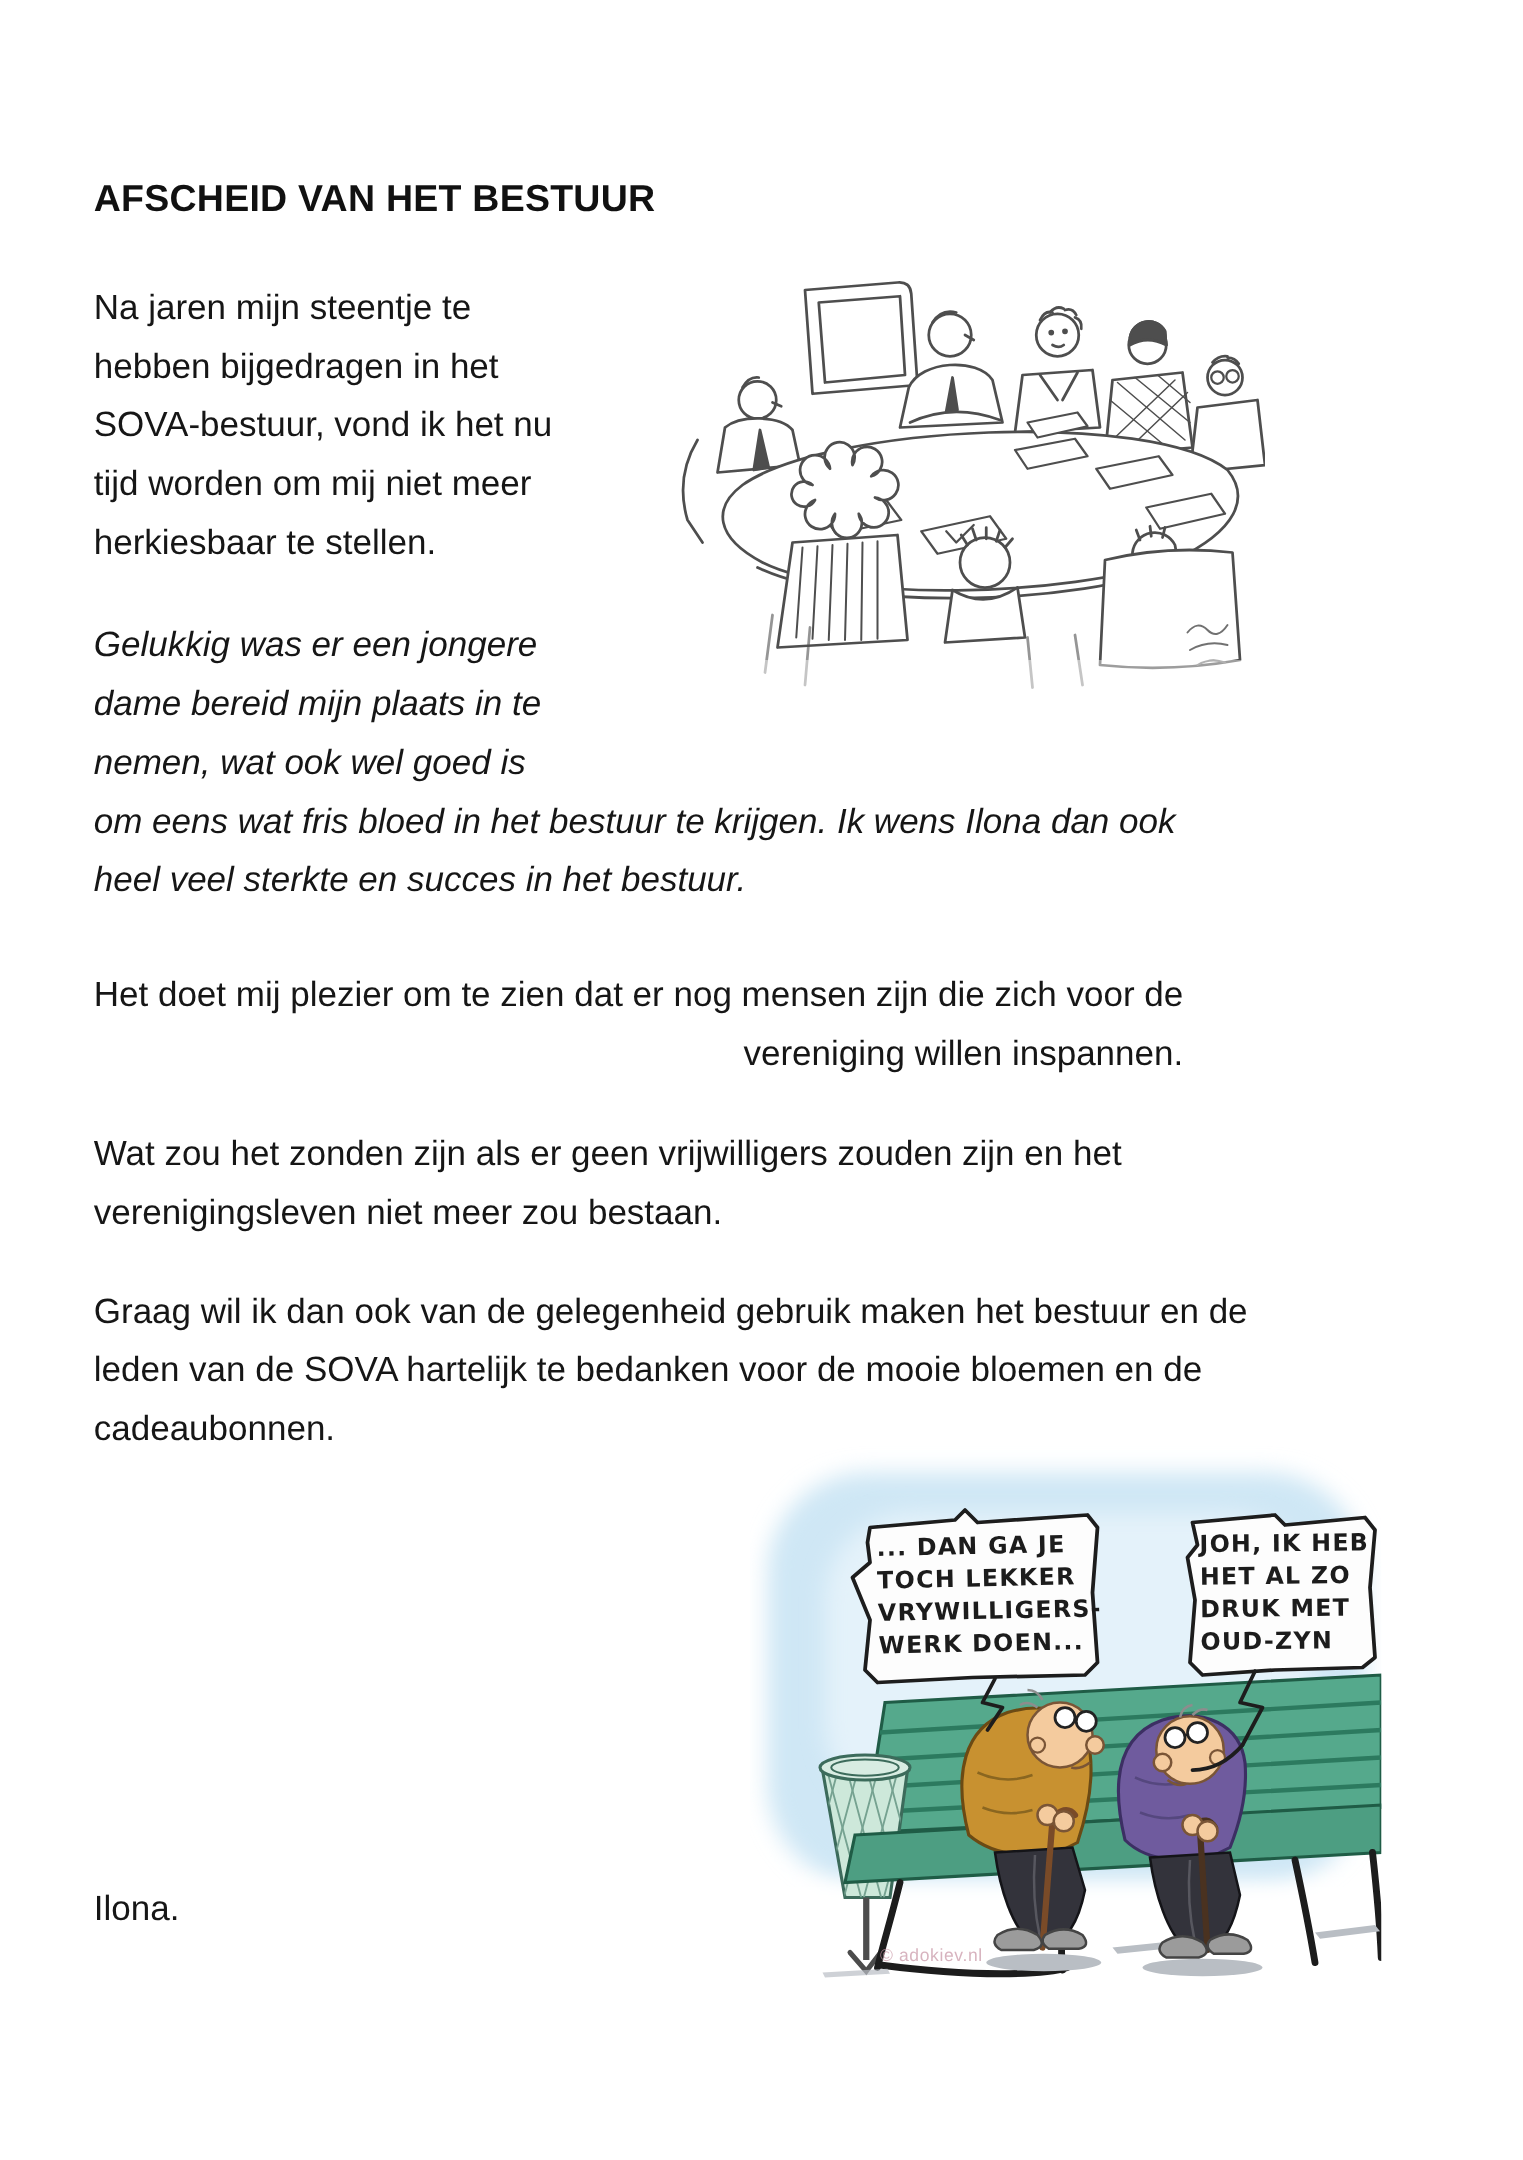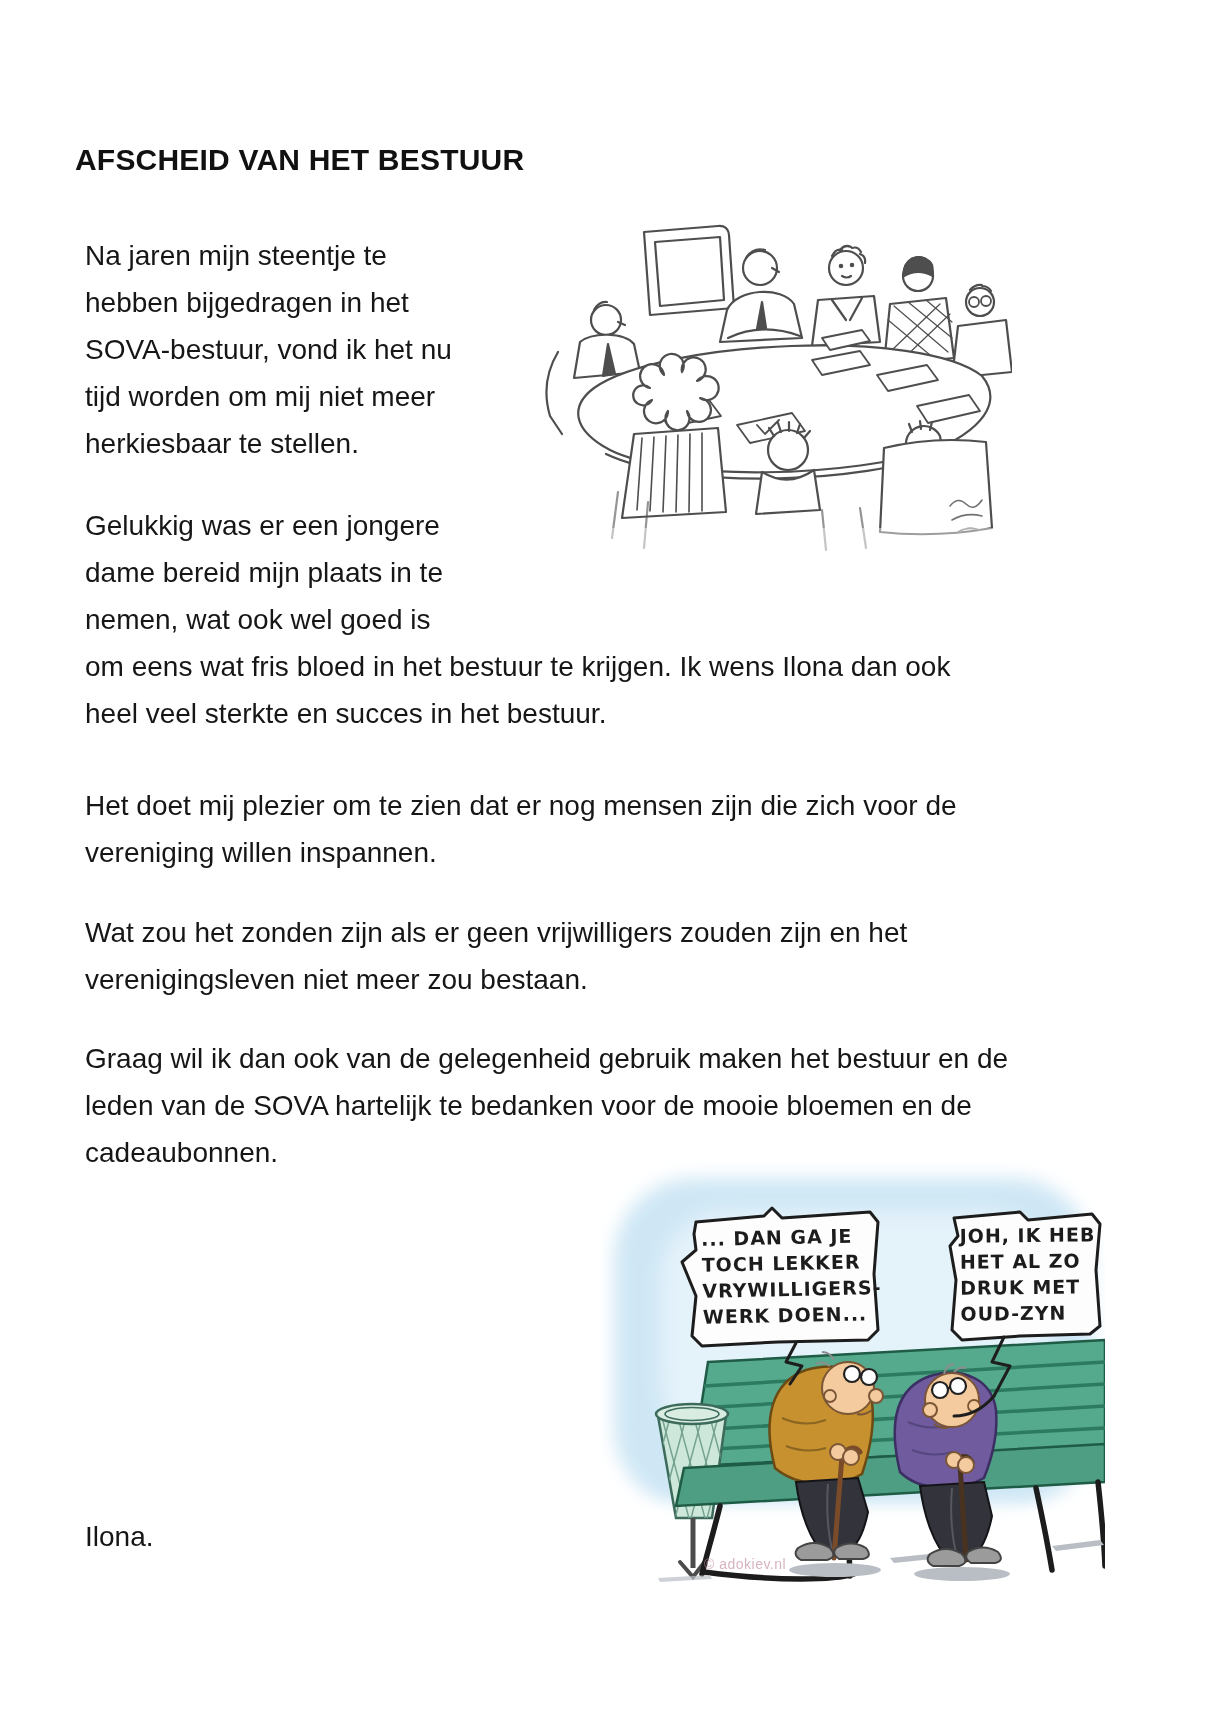--- a/index.html
+++ b/index.html
@@ -11,28 +11,28 @@
     color:#1a1a1a;
     overflow:hidden;
   }
   .title{
     position:absolute;left:75px;top:143px;
     margin:0;
     font-size:30px;font-weight:bold;letter-spacing:0.2px;
     color:#111;
   }
   .para{
-    position:absolute;left:75px;margin:10px;
+    position:absolute;left:75px;margin:0;
     font-size:28px;line-height:47px;
     white-space:pre-line;
     color:#161616;
   }
   .p1{top:222px;}
-  .p2{top:492px;}
-  .p3{top:772px;}
+  .p2{top:492px;font-style:italic;}
+  .p3{top:772px;text-align:right;}
   .p4{top:899px;}
   .p5{top:1025px;}
   .p6{top:1201px;}
   .closing{top:1503px;}
   figure{margin:0;padding:0;}
   .meeting-fig{
     position:absolute;left:522px;top:210px;width:490px;height:350px;
   }
   .bench-fig{
     position:absolute;left:600px;top:1150px;width:505px;height:440px;

